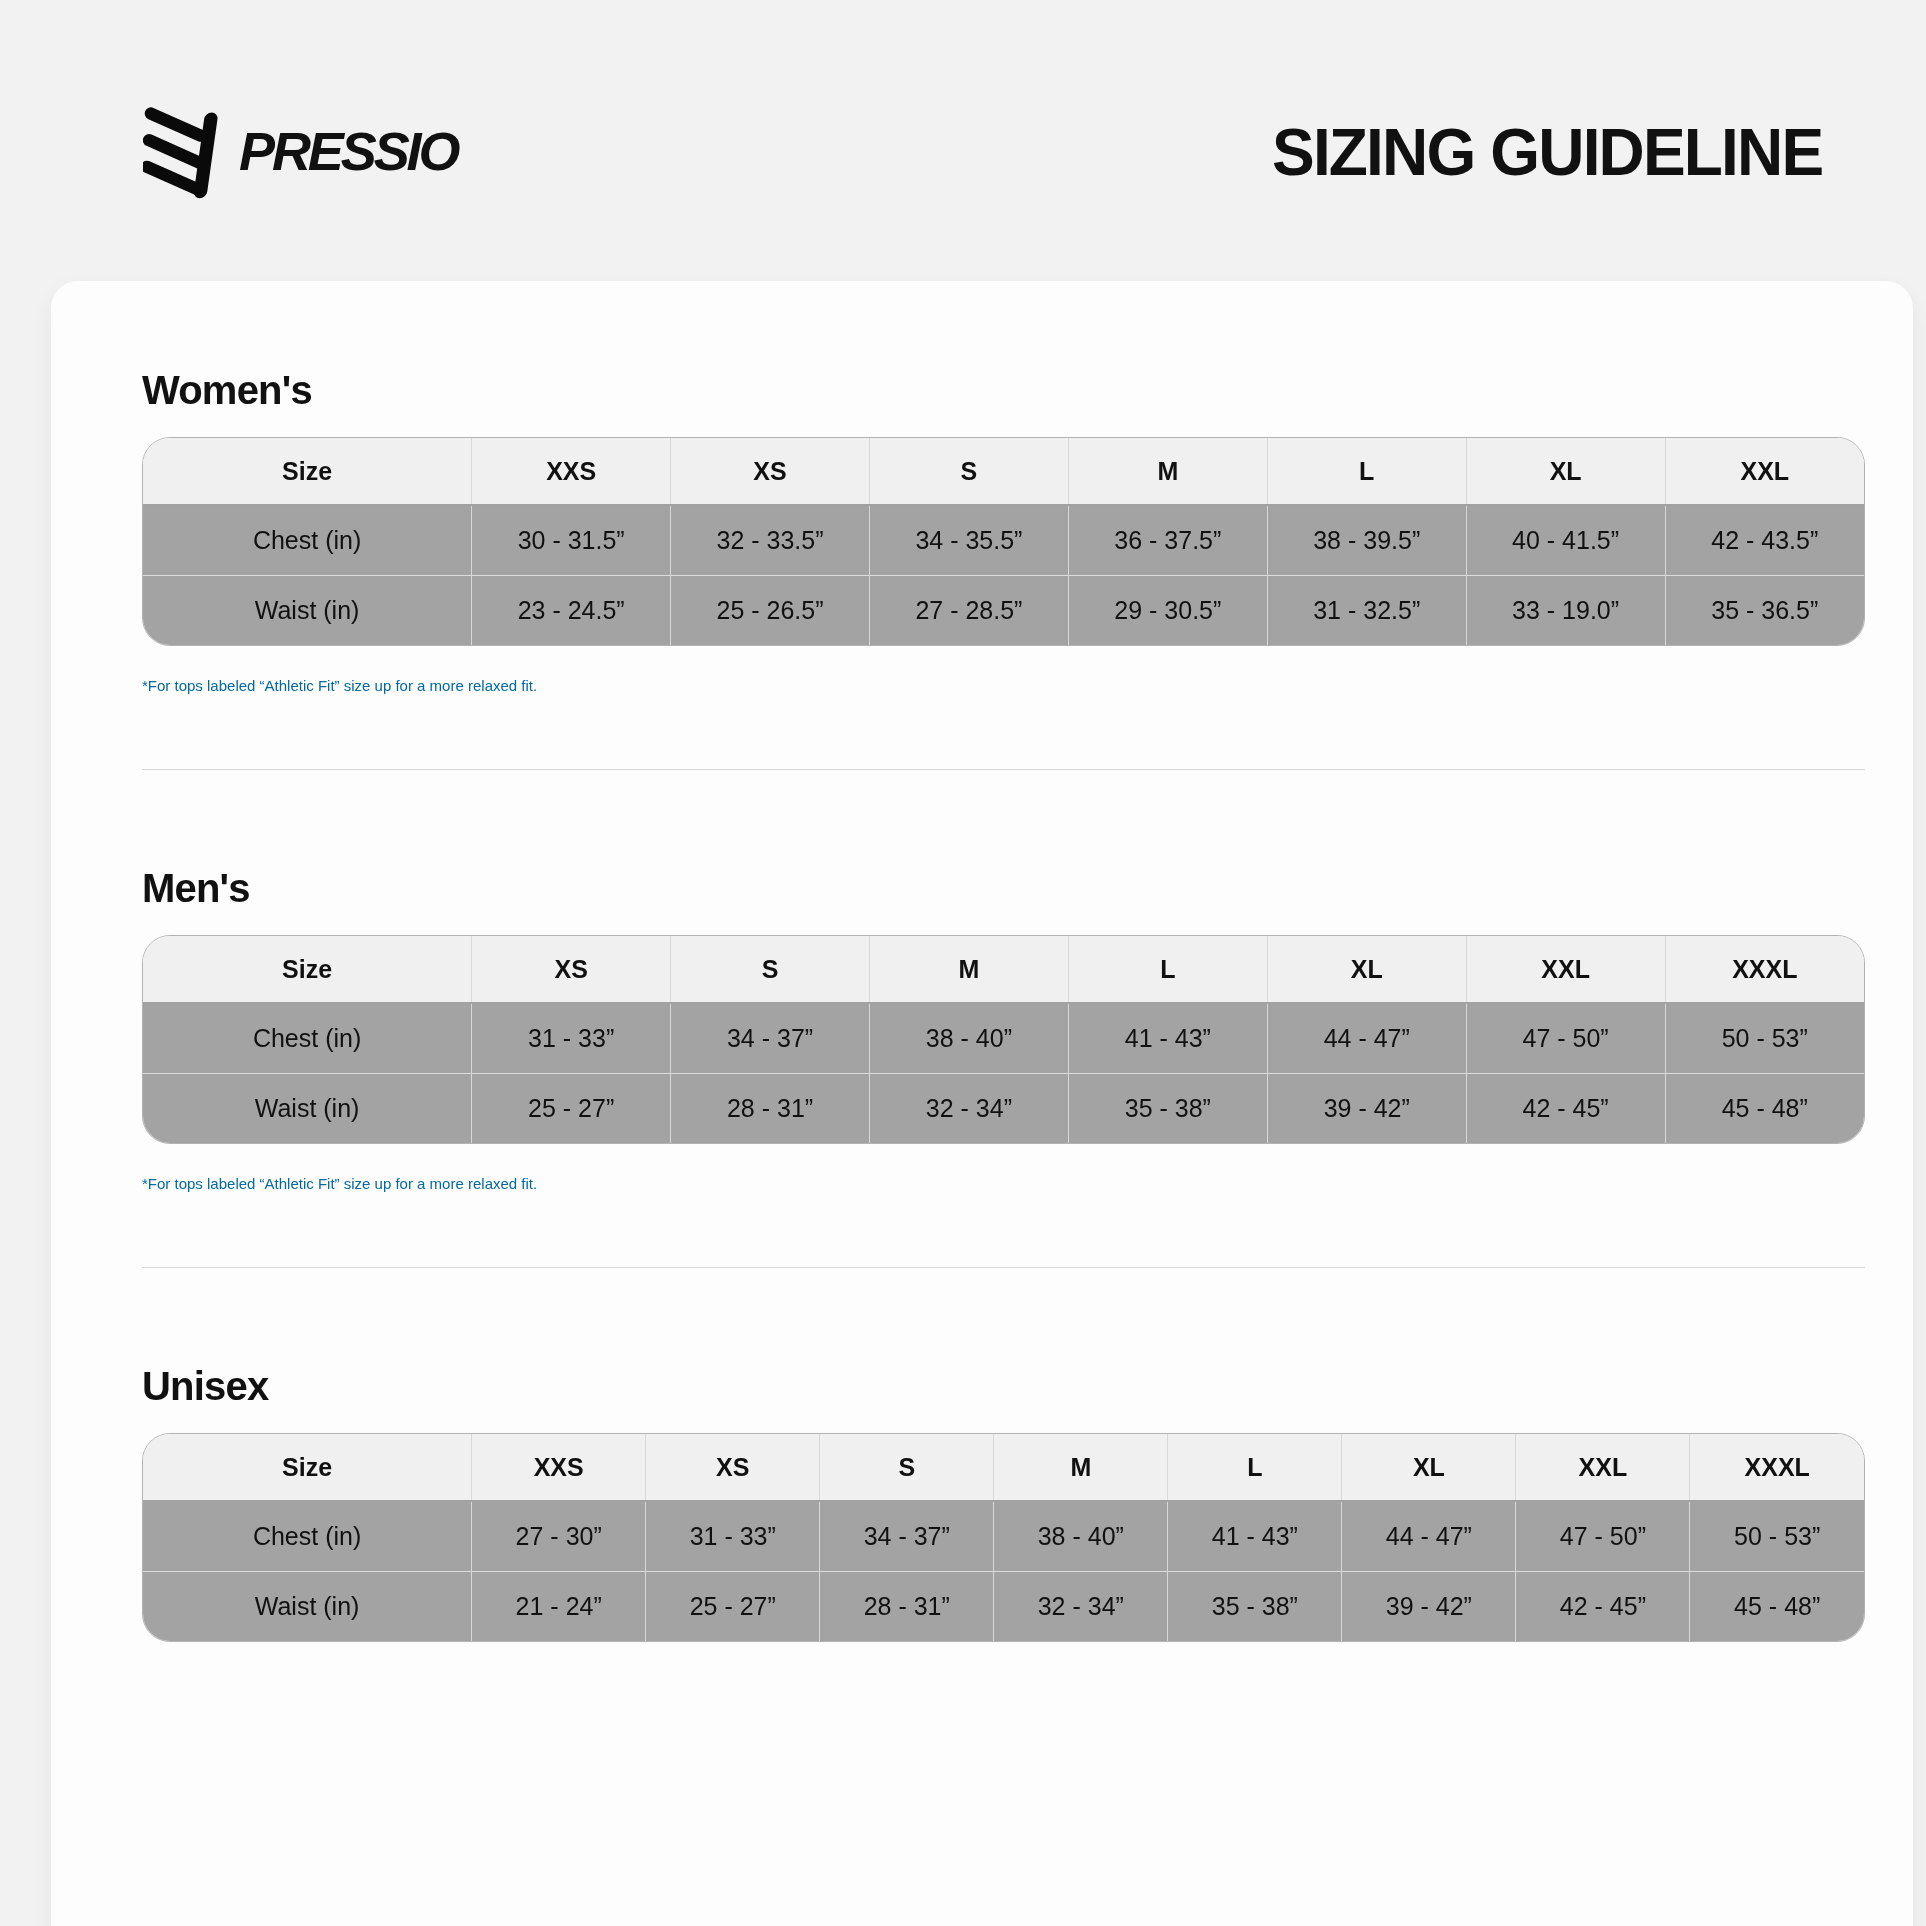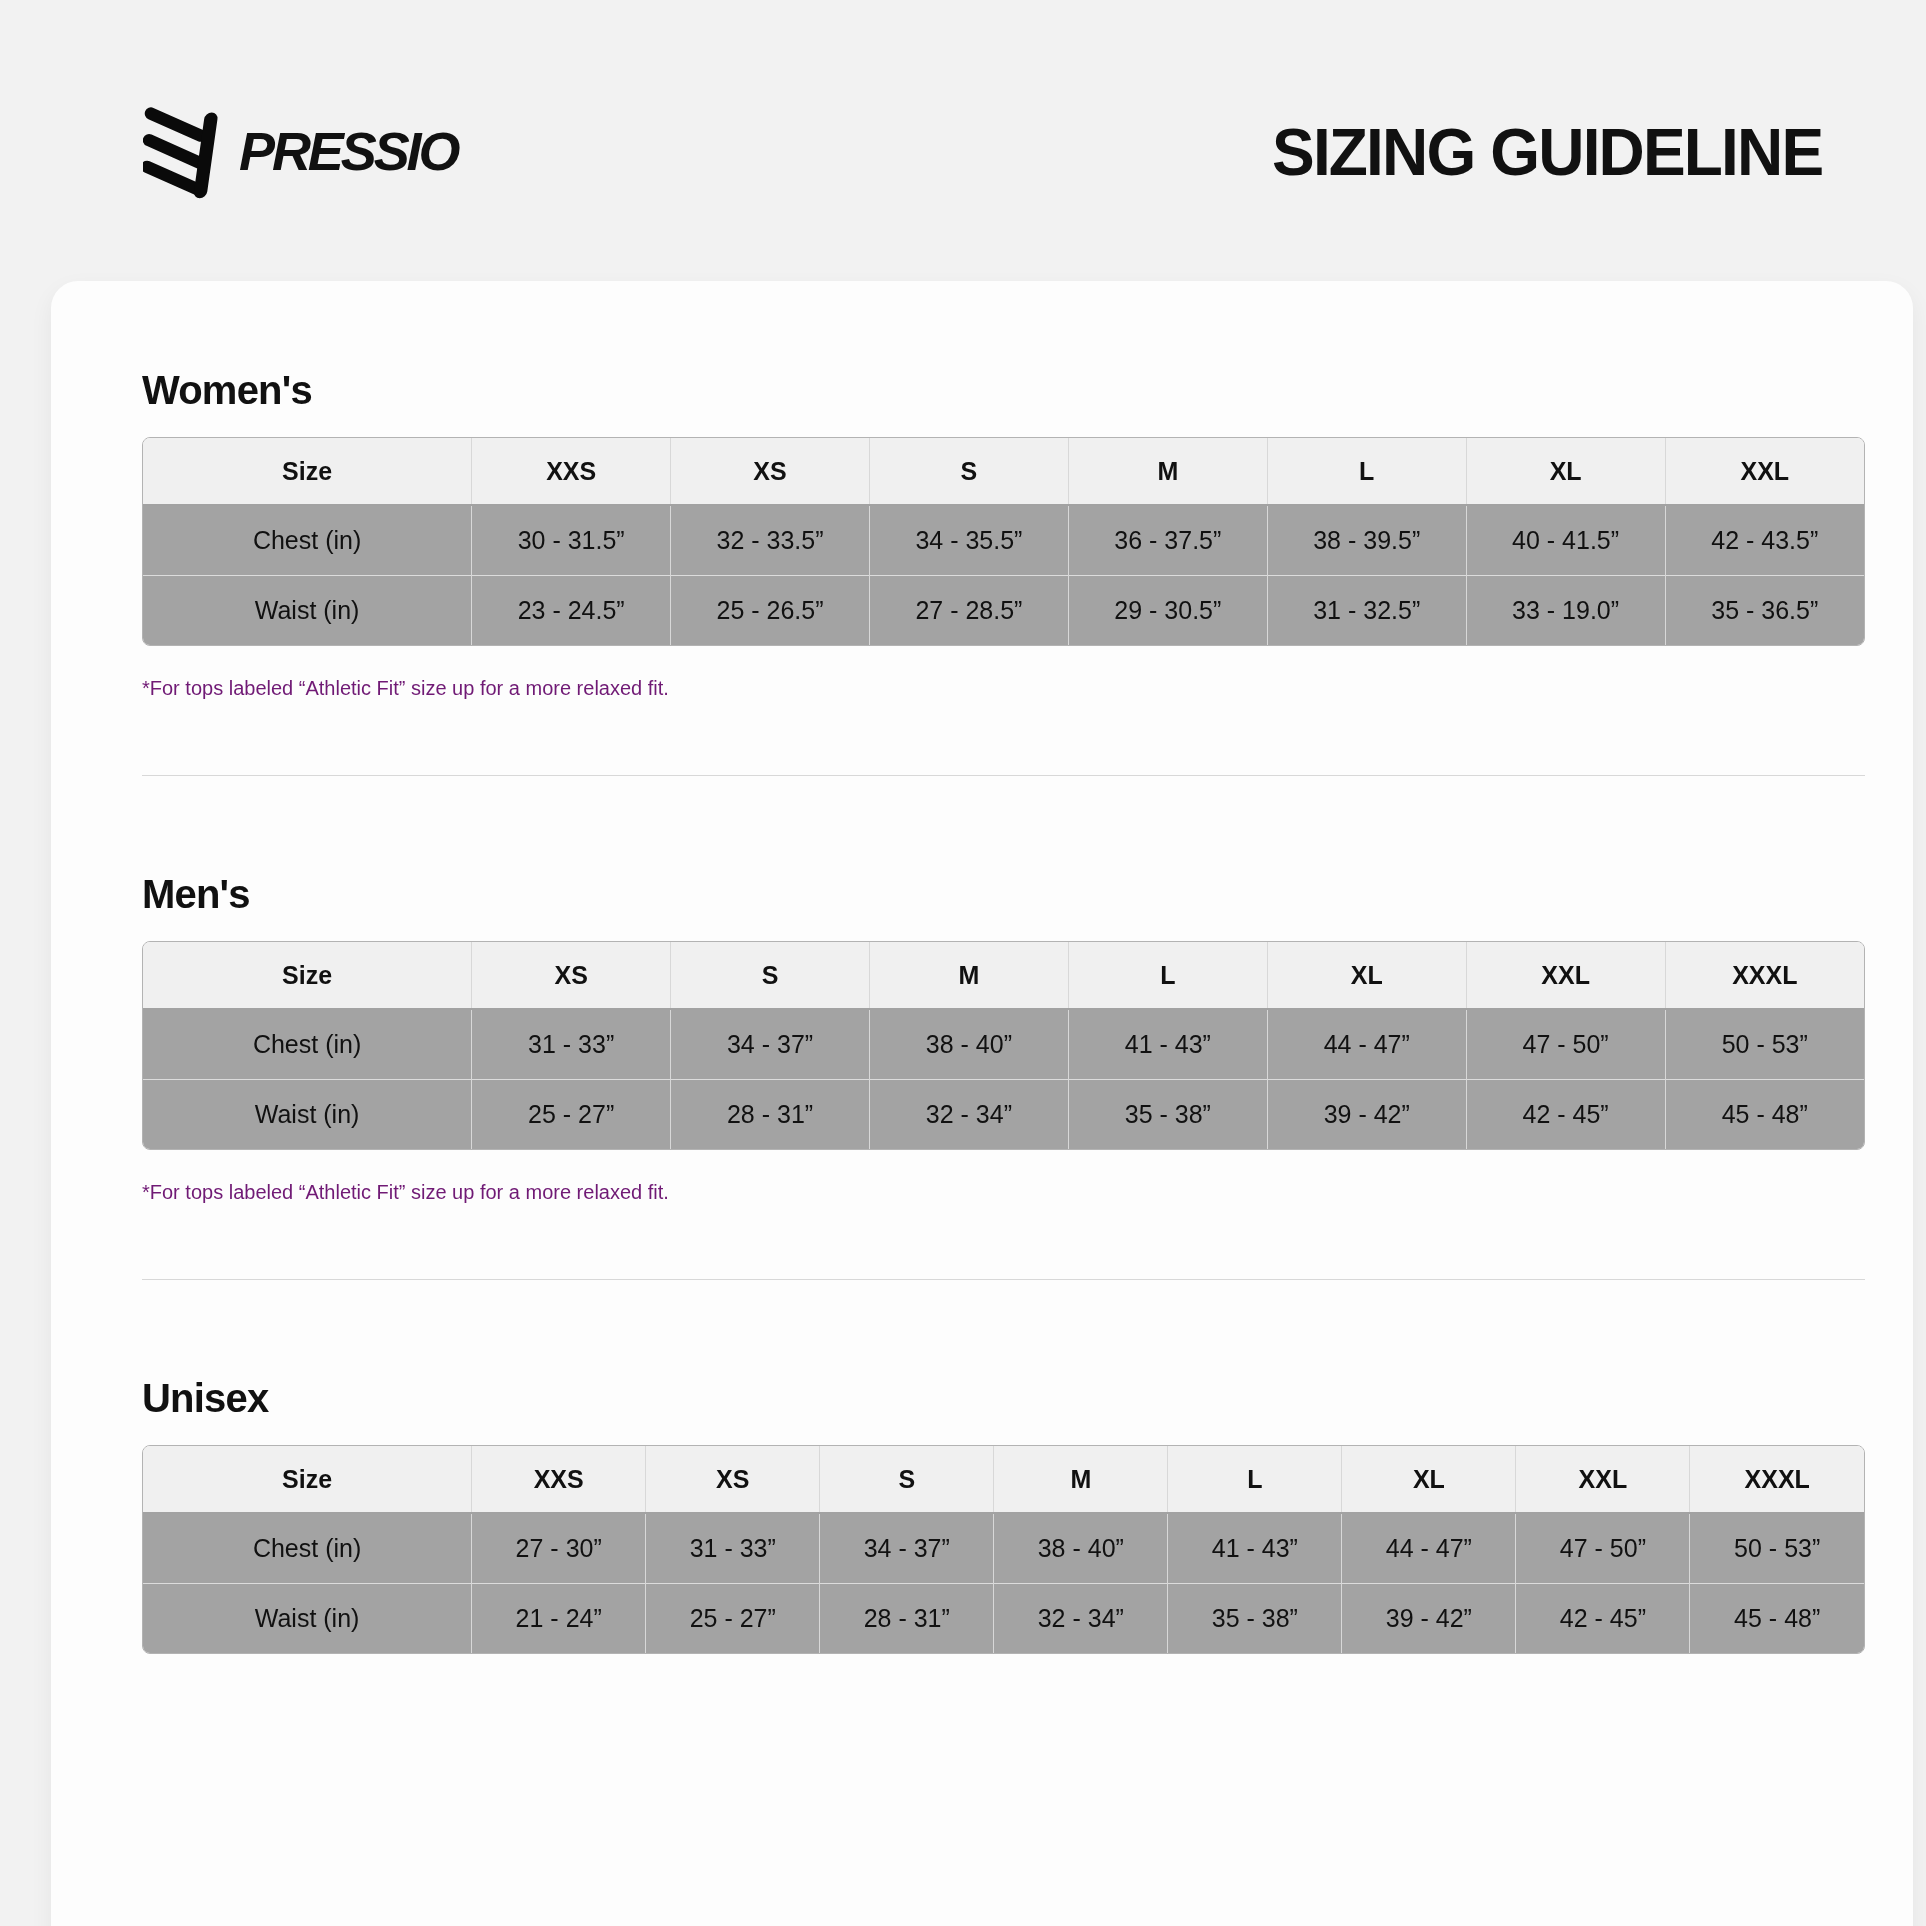--- a/index.html
+++ b/index.html
@@ -56,21 +56,21 @@
   .section-heading {
     font-size: 40px;
     font-weight: bold;
     letter-spacing: -0.8px;
     line-height: 1;
     margin: 0 0 27px 0;
   }
 
   .tbl-wrap {
     border: 1.5px solid #b3b3b3;
-    border-radius: 8px;
+    border-radius: 28px;
     overflow: hidden;
     background: #fdfdfd;
   }
   table { width: 100%; border-collapse: collapse; table-layout: fixed; }
   th, td {
     text-align: center;
     vertical-align: middle;
     font-size: 25px;
     padding: 0;
   }
@@ -79,22 +79,22 @@
     font-weight: bold;
     height: 66px;
     border-bottom: 2.7px solid #a2a2a2;
   }
   tbody td { height: 69px; background: #a3a3a3; font-weight: normal; }
   tbody tr + tr td { border-top: 1.2px solid #dcdcdc; }
   th + th, td + td { border-left: 1.2px solid #d8d8d8; }
 
   .footnote {
     margin: 31px 0 0 0;
-    font-size: 20px;
-    color: #701a75;
+    font-size: 15px;
+    color: #0369a1;
     letter-spacing: 0;
   }
   .divider {
     border: none;
     border-top: 1.2px solid #d8d8d8;
     margin: 75px 0 98px 0;
   }
 </style>
 </head>
 <body>

